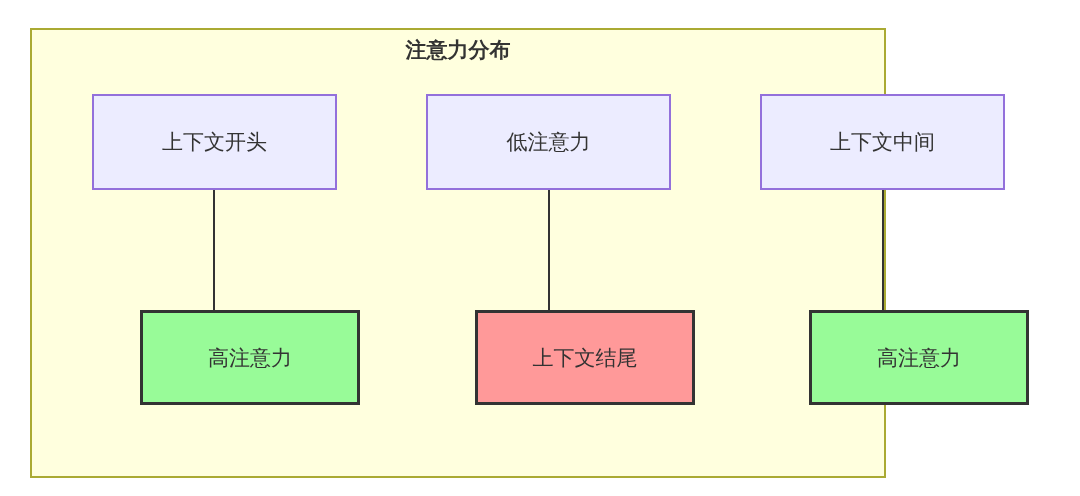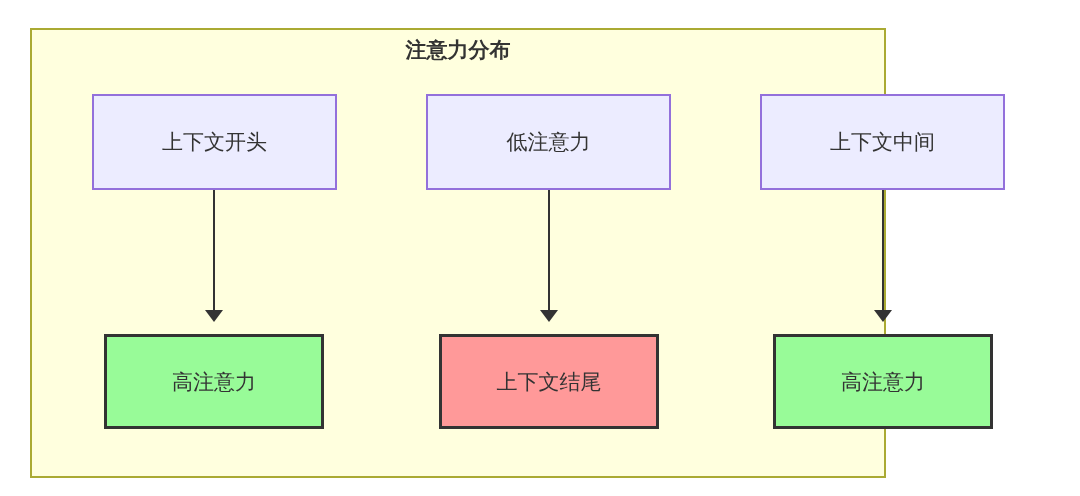--- a/index.html
+++ b/index.html
@@ -47,22 +47,23 @@
   .context-box {
     width: 245px;
     height: 96px;
     top: 64px;
     background: var(--context-box-bg, #ececff);
     border: 2px solid var(--context-box-border, #9370db);
   }
   .attention-box {
     width: 220px;
     height: 95px;
-    top: 304px;
+    top: 280px;
     border: 3px solid var(--attention-box-border, #333333);
+    margin-left: 36px;
   }
   .attention-high { background: var(--high-attention-bg, #98fb98); }
   .attention-low  { background: var(--low-attention-bg, #ff9999); }
   .ctx-1 { left: 60px; text-align: right; }
   .ctx-2 { left: 394px; }
   .ctx-3 { left: 728px; }
   .att-1 { left: 72px; }
   .att-2 { left: 407px; }
   .att-3 { left: 741px; }
   .arrow {

